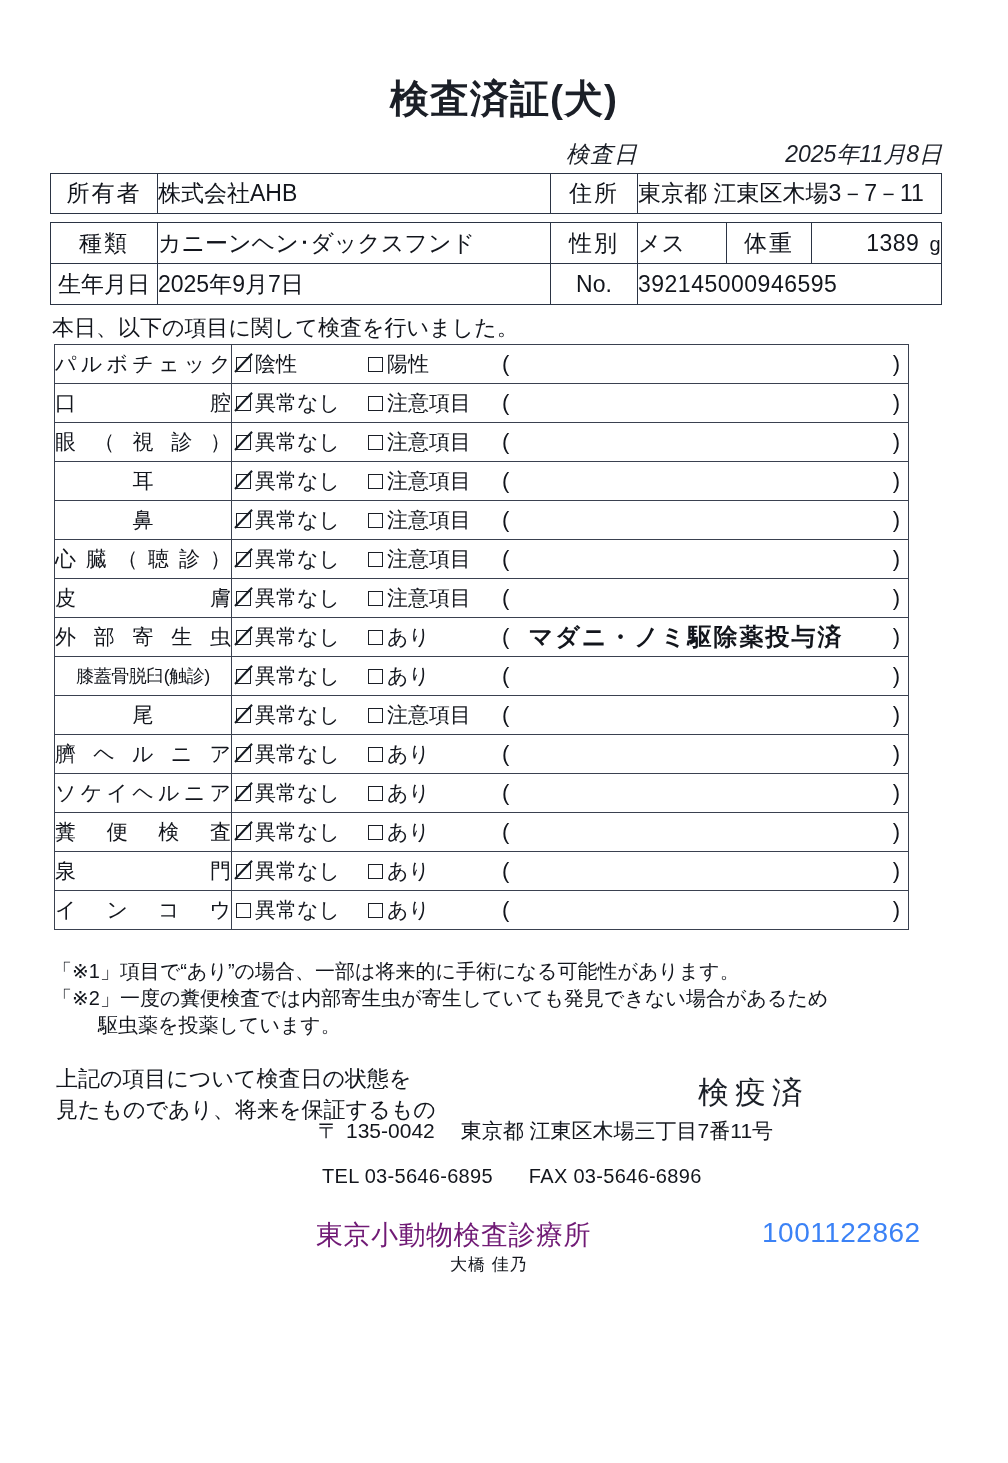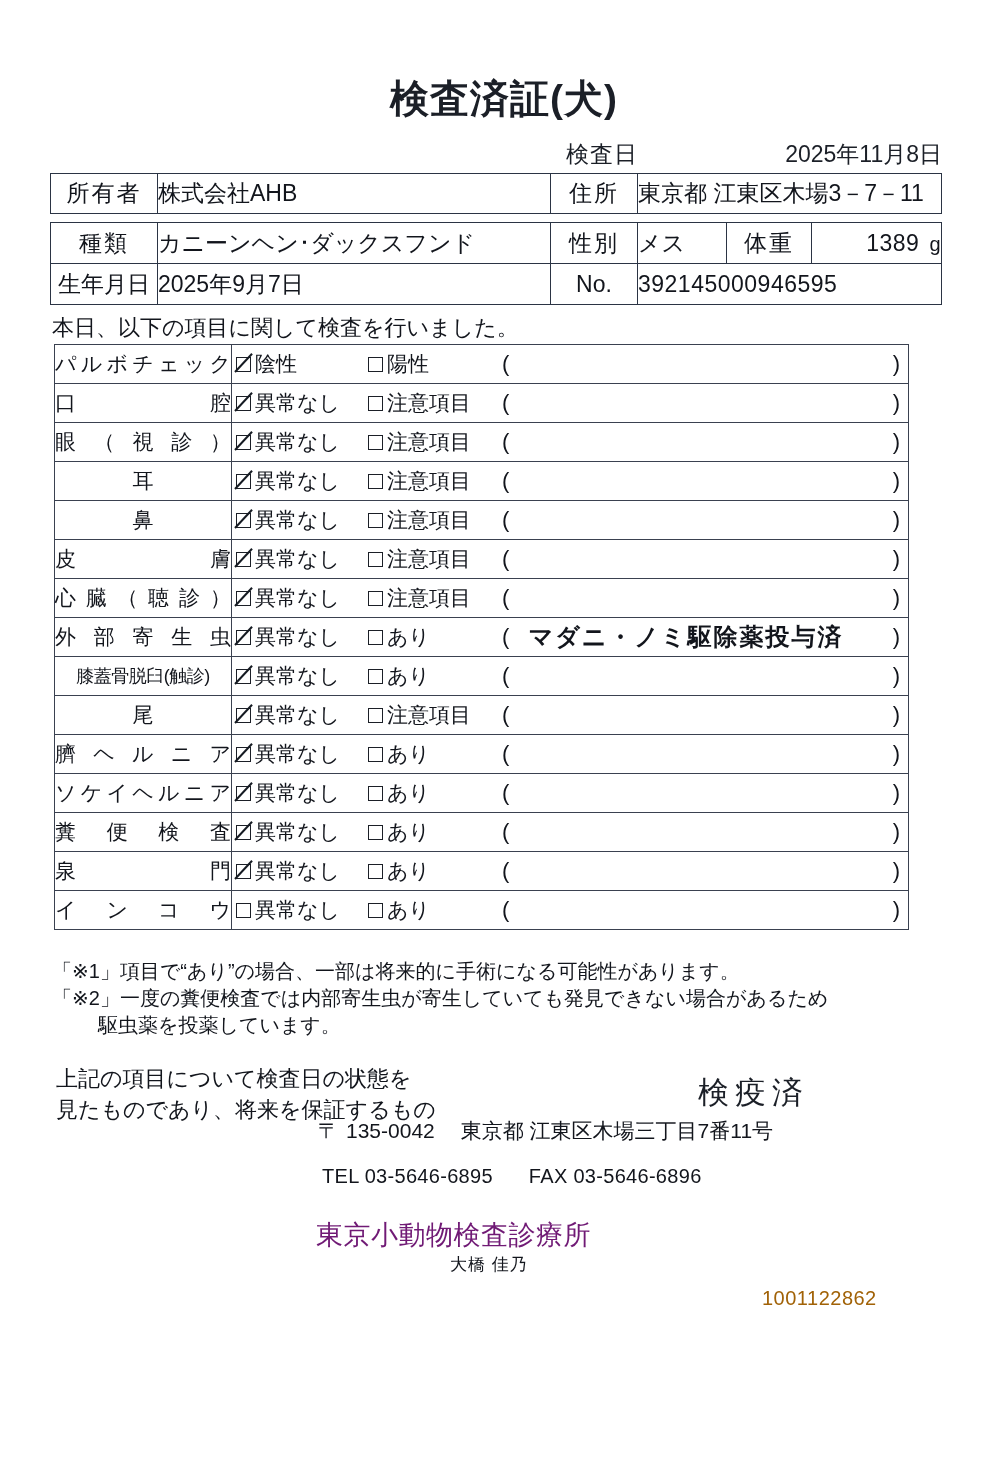--- a/index.html
+++ b/index.html
@@ -39,20 +39,21 @@
     position: absolute;
     top: 140px;
     left: 566px;
     width: 376px;
     height: 30px;
     display: flex;
     align-items: flex-end;
     justify-content: space-between;
     font-size: 23px;
     color: #1b1f27;
+    font-style: italic;
   }
   .examdate-label { letter-spacing: 1px; }
   .examdate-value { letter-spacing: 0px; }
 
   
   .tbl {
     position: absolute;
     border-collapse: collapse;
     table-layout: fixed;
     background: #fff;
@@ -263,25 +264,25 @@
   .vet-name {
     position: absolute;
     top: 1253px;
     left: 450px;
     font-size: 17px;
     letter-spacing: 1px;
     color: #12151c;
   }
   .ref-no {
     position: absolute;
-    top: 1287px;
+    top: 1217px;
     left: 762px;
-    font-size: 20px;
+    font-size: 28px;
     letter-spacing: 0.5px;
-    color: #a16207;
+    color: #3b82f6;
   }
 </style>
 </head>
 <body>
 
 <div id="page">
 
   <div class="doc-title">検査済証(犬)</div>
 
   <div class="examdate-row">
@@ -419,41 +420,41 @@
               </span>
               <span class="paren-area">
                 <span>(</span>
                 <span class="paren-note"></span>
                 <span>)</span>
               </span>
             </div>
           </td>
         </tr>
         <tr>
+          <td class="ck-name">心臓（聴診）</td>
+          <td class="ck-body">
+            <div class="ck-inner">
+              <span class="opt opt-a">
+                <span class="box checked"></span>
+                <span class="opt-text">異常なし</span>
+              </span>
+              <span class="opt opt-b">
+                <span class="box"></span>
+                <span class="opt-text">注意項目</span>
+              </span>
+              <span class="paren-area">
+                <span>(</span>
+                <span class="paren-note"></span>
+                <span>)</span>
+              </span>
+            </div>
+          </td>
+        </tr>
+        <tr>
           <td class="ck-name">皮　　　　膚</td>
-          <td class="ck-body">
-            <div class="ck-inner">
-              <span class="opt opt-a">
-                <span class="box checked"></span>
-                <span class="opt-text">異常なし</span>
-              </span>
-              <span class="opt opt-b">
-                <span class="box"></span>
-                <span class="opt-text">注意項目</span>
-              </span>
-              <span class="paren-area">
-                <span>(</span>
-                <span class="paren-note"></span>
-                <span>)</span>
-              </span>
-            </div>
-          </td>
-        </tr>
-        <tr>
-          <td class="ck-name">心臓（聴診）</td>
           <td class="ck-body">
             <div class="ck-inner">
               <span class="opt opt-a">
                 <span class="box checked"></span>
                 <span class="opt-text">異常なし</span>
               </span>
               <span class="opt opt-b">
                 <span class="box"></span>
                 <span class="opt-text">注意項目</span>
               </span>

